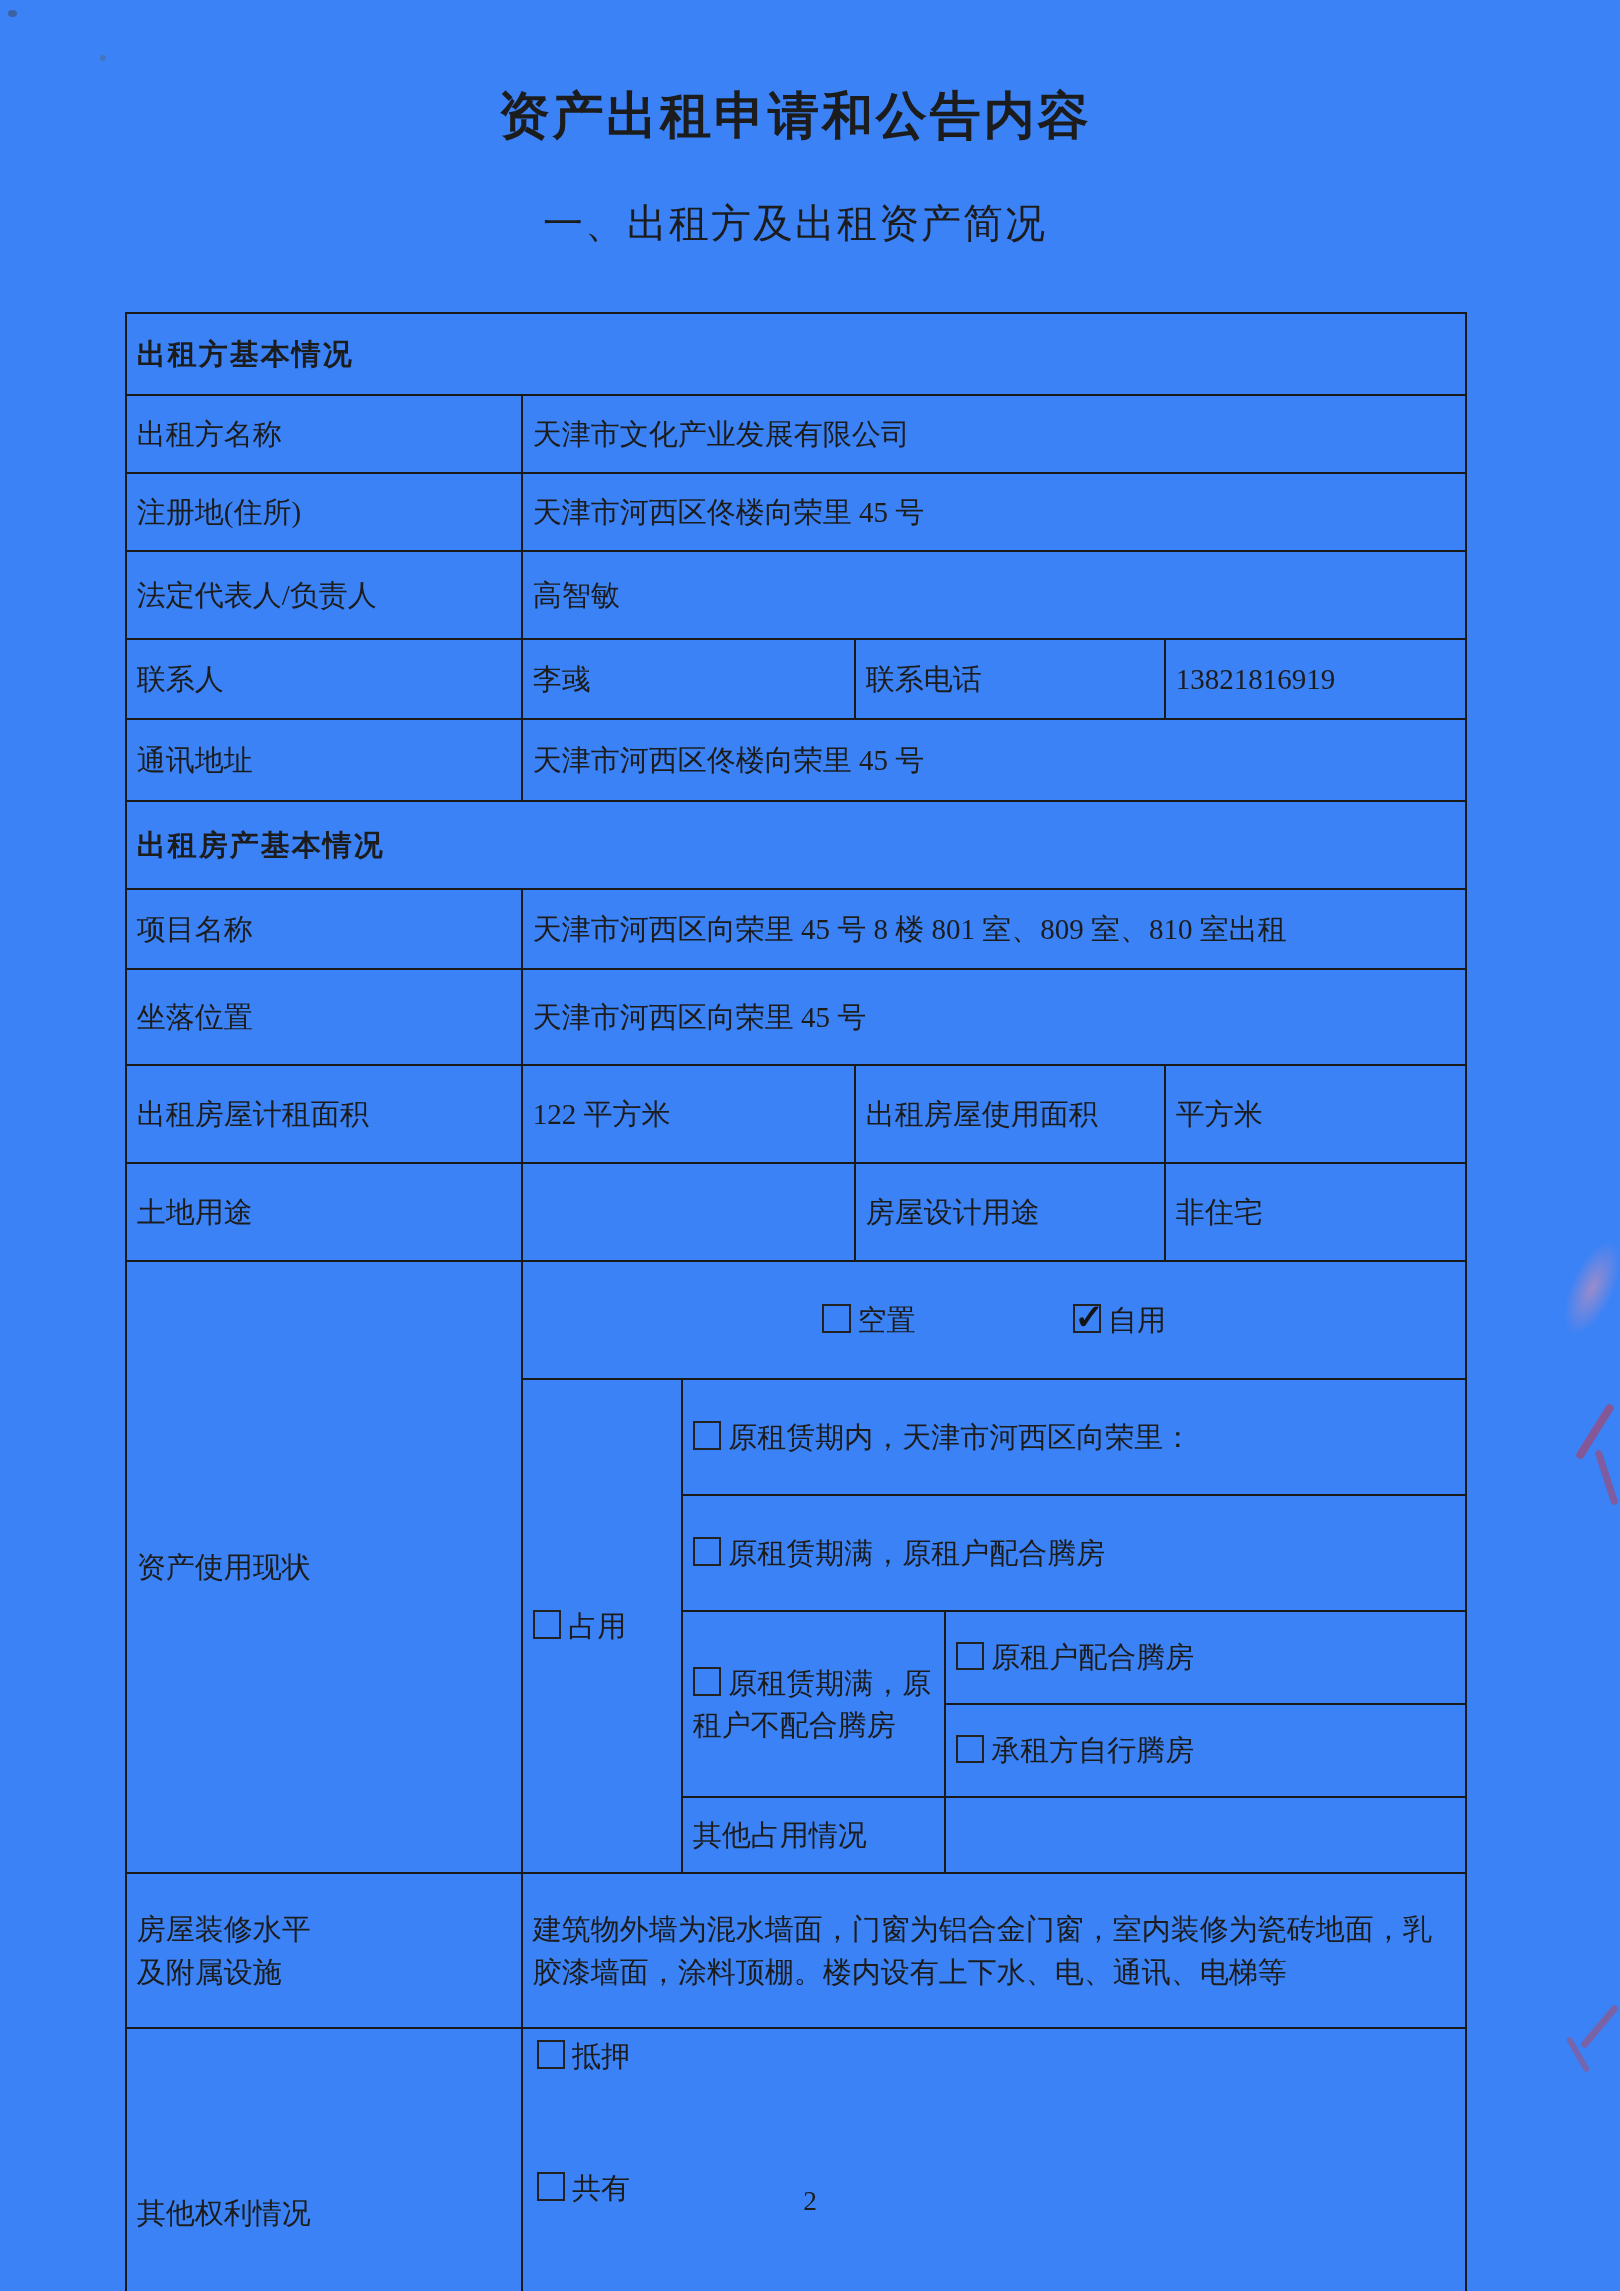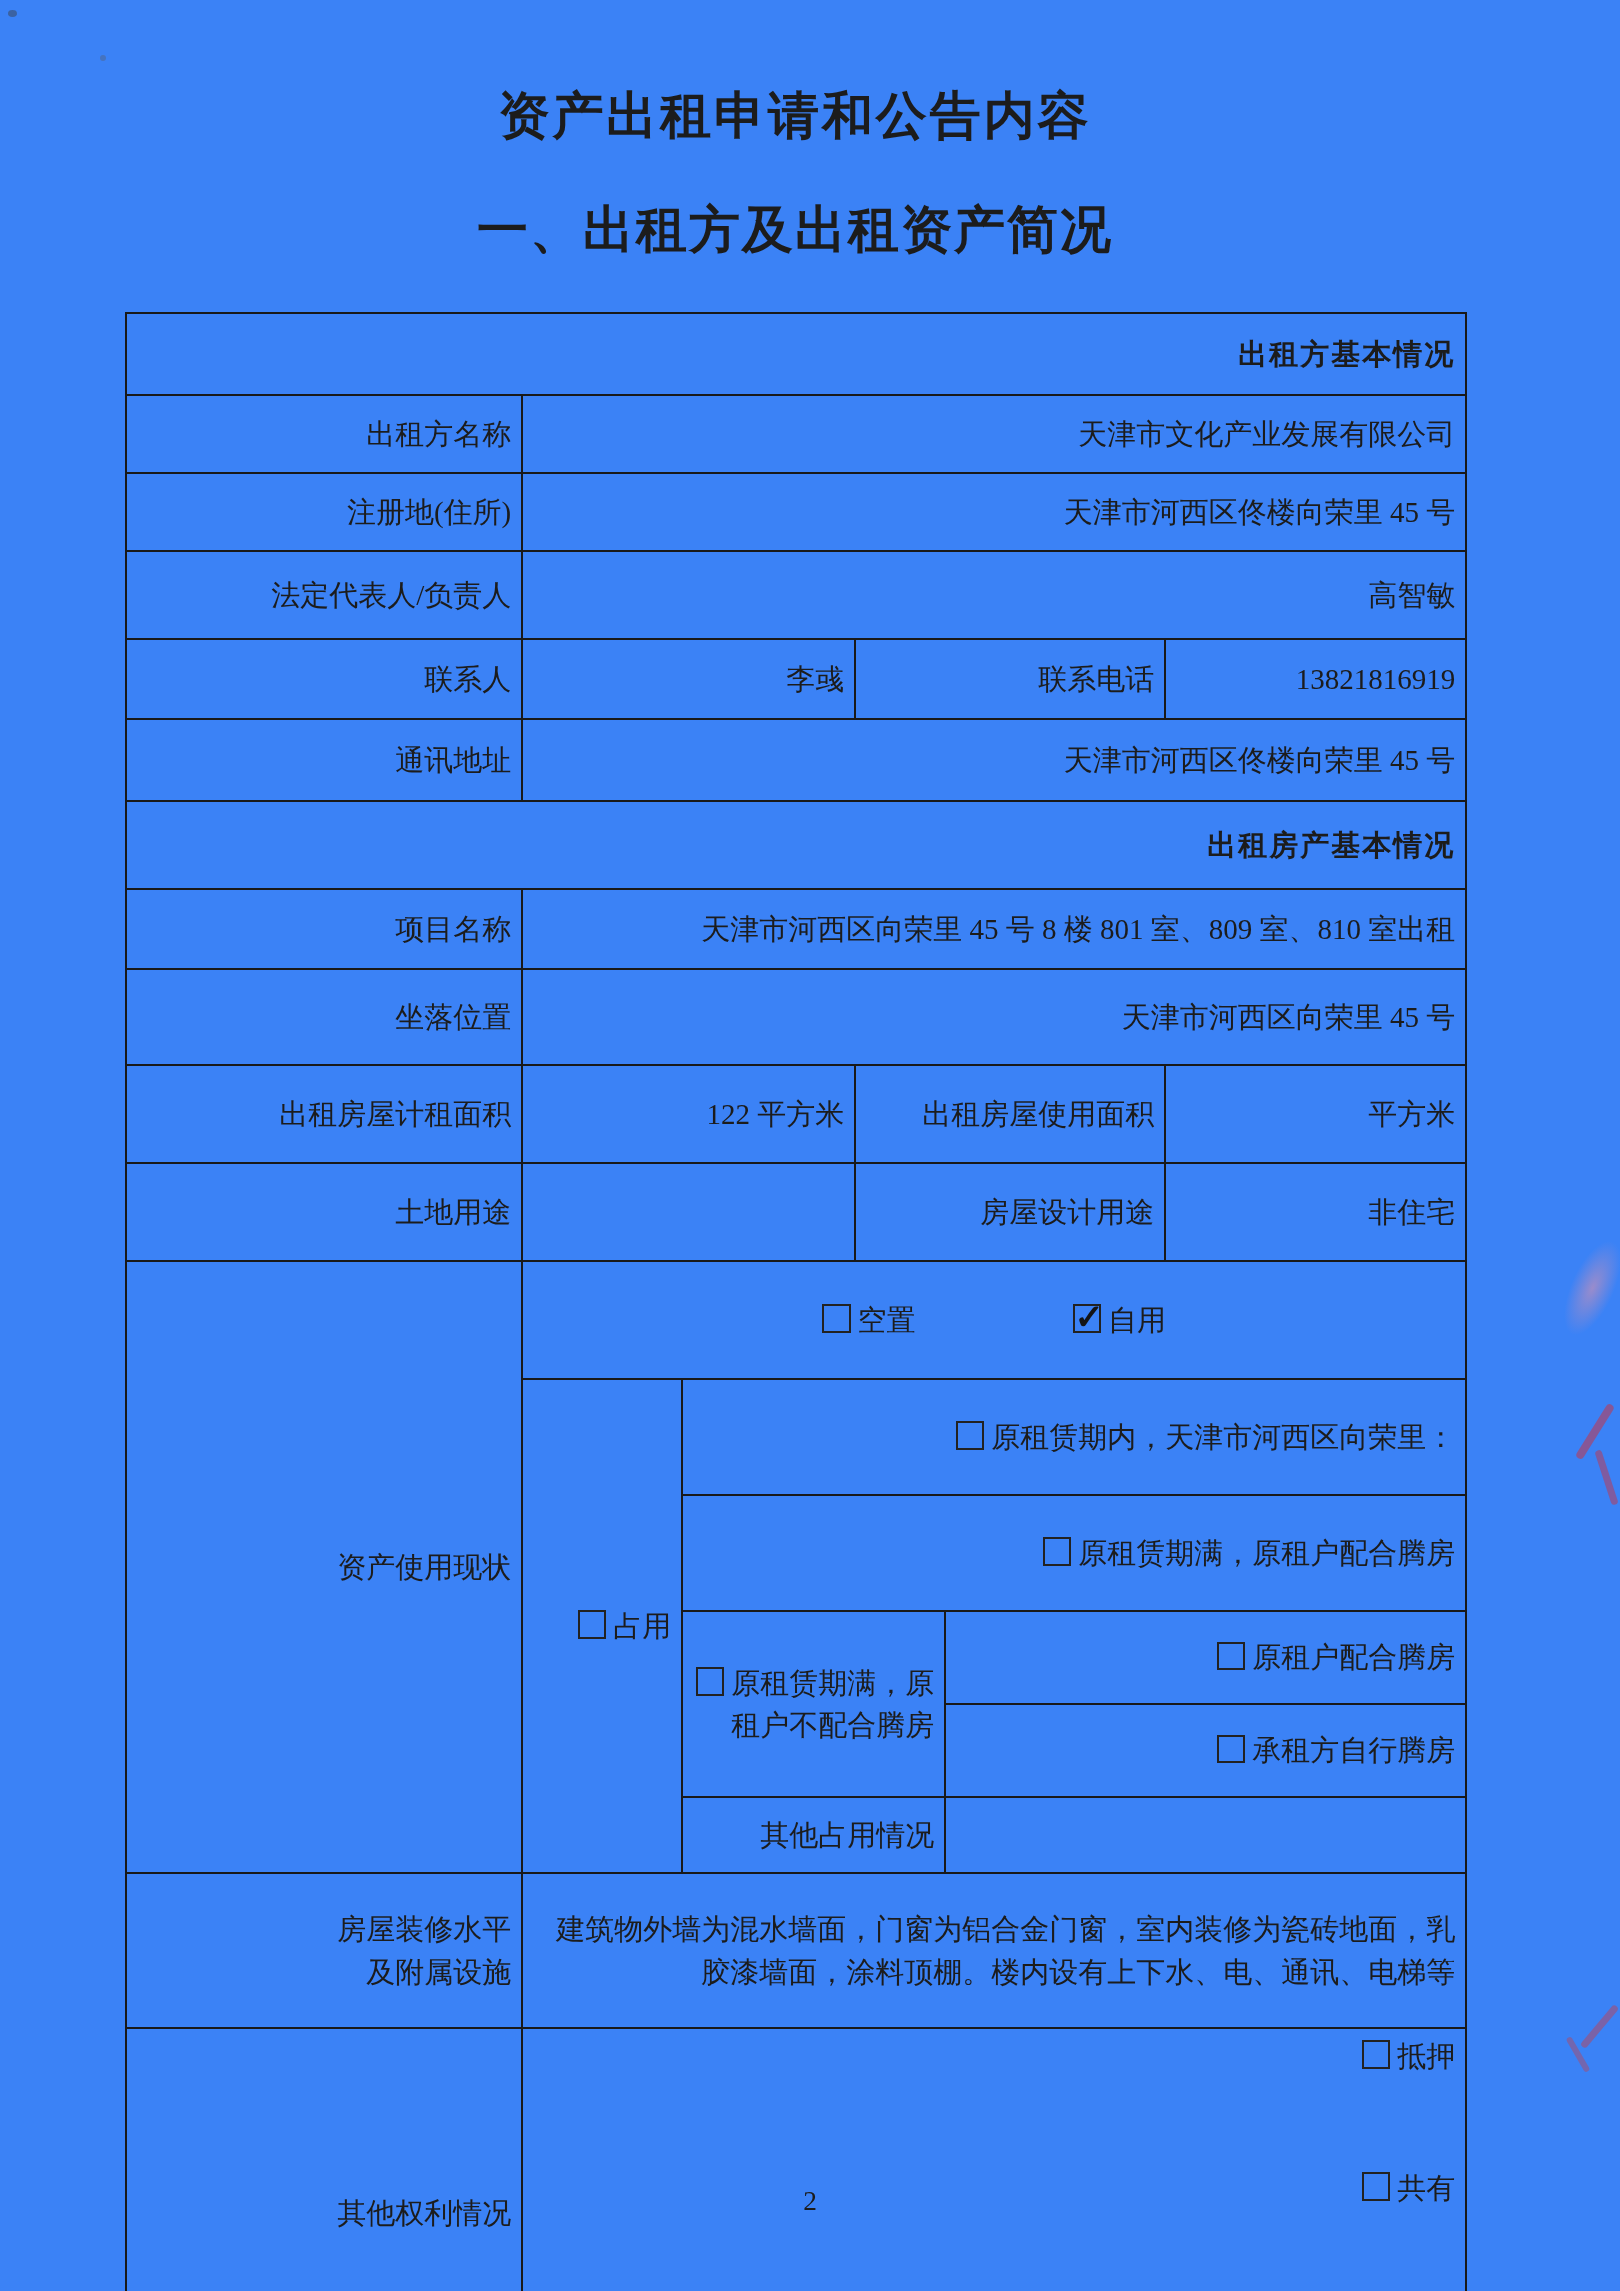--- a/index.html
+++ b/index.html
@@ -10,30 +10,30 @@
     font-family:"Liberation Serif","DejaVu Serif",serif;
     color:#1c1c1c;
     overflow:hidden;
   }
   .doc-title {
     position:absolute; top:82px; left:125px; width:1340px;
     text-align:center; font-size:51px; font-weight:bold; letter-spacing:2.9px;
   }
   .doc-subtitle {
     position:absolute; top:196px; left:125px; width:1340px;
-    text-align:center; font-size:51px; font-weight:bold; letter-spacing:2px;
+    text-align:center; font-size:40px; font-weight:normal; letter-spacing:2px;
   }
   table.form {
     position:absolute; top:312px; left:125px;
     width:1340px; border-collapse:collapse; table-layout:fixed;
   }
   table.form td {
     border:2.9px solid #191919;
     font-size:29px; line-height:1.45;
-    text-align:right; vertical-align:middle;
+    text-align:left; vertical-align:middle;
     padding:5.9px 9.8px;
     overflow:hidden;
   }
   td.sec-hdr { font-size:33px; font-weight:bold; letter-spacing:2px; }
   td.left { text-align:left; padding-left:19.6px; }
   td.para { text-align:left; padding:9.8px 17.6px; line-height:1.72; }
   .cb {
     display:inline-block; width:24.5px; height:24.5px;
     border:2px solid #222; margin-right:6.9px;
     vertical-align:-2.9px; position:relative; background:transparent;

